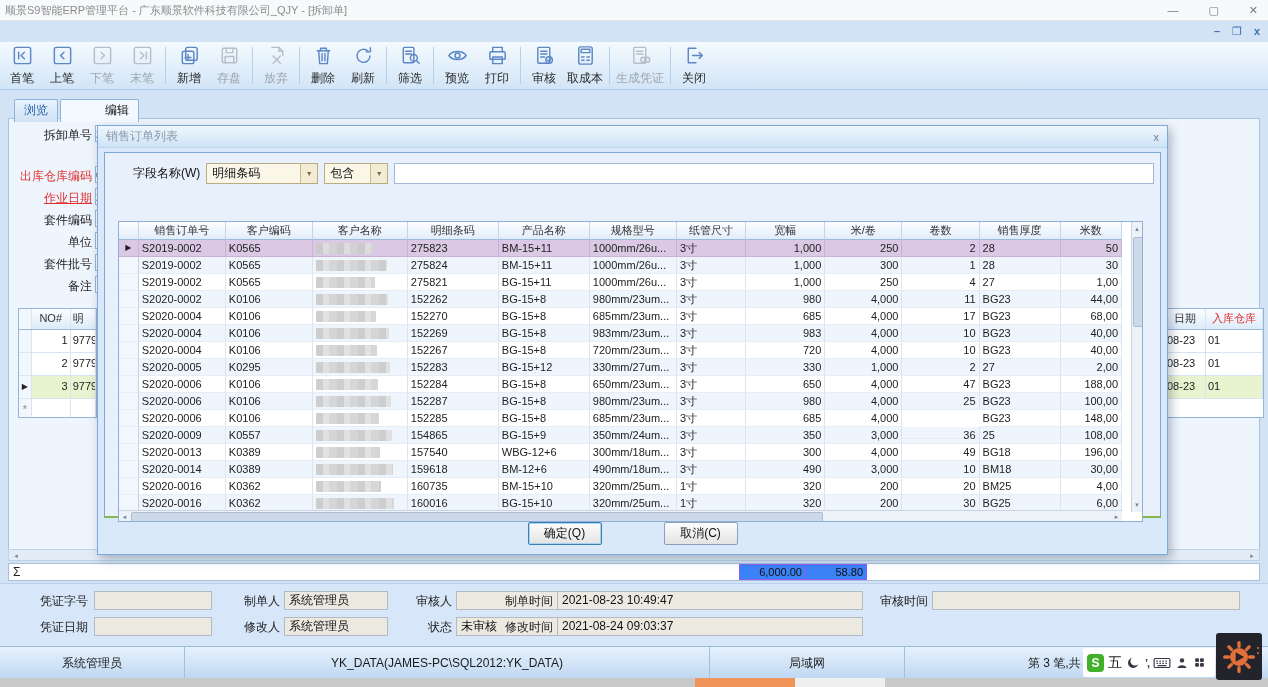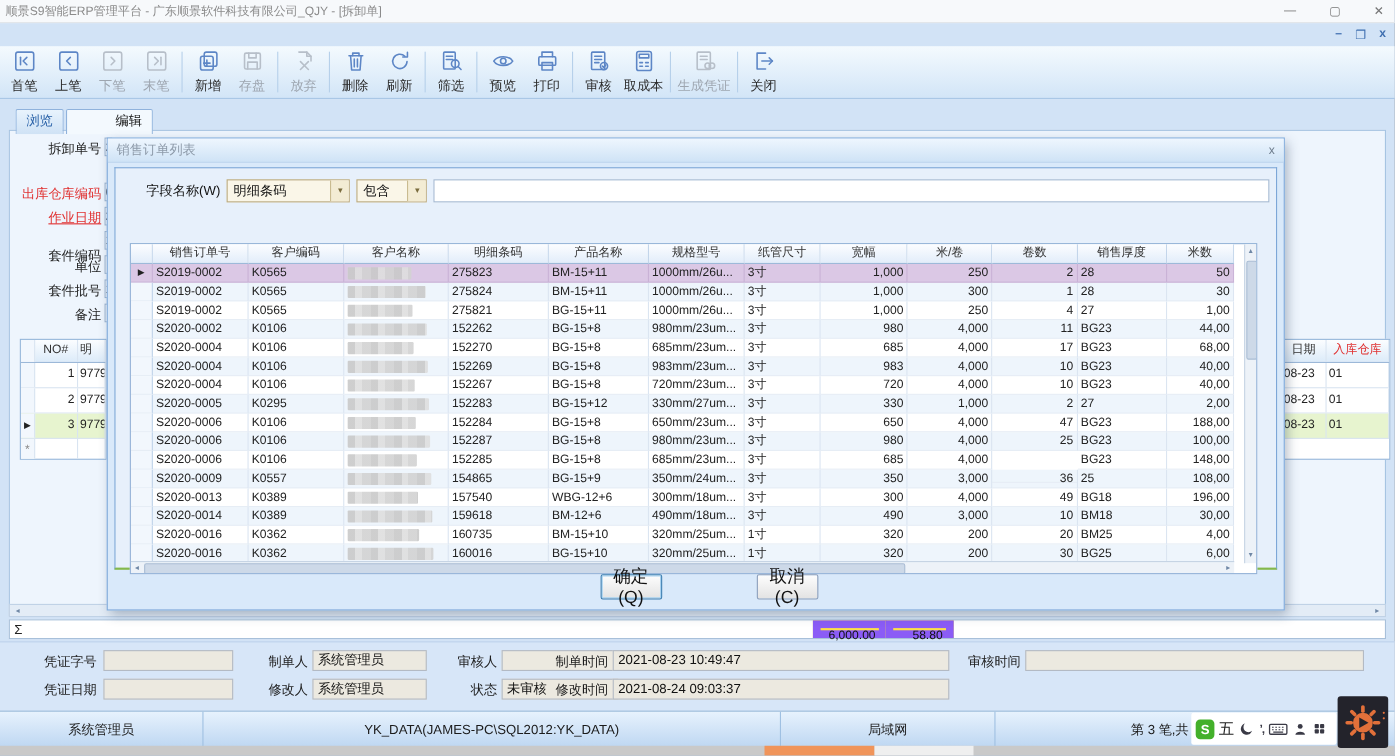--- a/index.html
+++ b/index.html
@@ -95,30 +95,30 @@
           background:repeating-linear-gradient(90deg,#c9c9c9 0 7px,#dedede 7px 13px,#d2d2d2 13px 21px);
           opacity:.9;}
   .vscroll{position:absolute;right:0;top:0;width:11px;height:290px;background:#edf2f8;border-left:1px solid #c6d4e4;box-sizing:border-box;}
   .vscroll .arr{position:absolute;left:0;width:10px;height:14px;text-align:center;font-size:7px;color:#6f87a5;line-height:14px;}
   .vthumb{position:absolute;left:1px;top:15px;width:8px;height:88px;background:#cdd9e8;border:1px solid #aabdd4;border-radius:2px;}
   .hscroll{position:absolute;left:0;bottom:0;width:1003px;height:11px;background:#edf2f8;border-top:1px solid #c6d4e4;box-sizing:border-box;}
   .hscroll .arr{position:absolute;top:0;width:11px;height:10px;text-align:center;font-size:7px;color:#6f87a5;line-height:11px;}
   .hthumb{position:absolute;left:12px;top:1px;width:690px;height:8px;background:#cdd9e8;border:1px solid #aabdd4;border-radius:2px;}
 
   .dlg-buttons{position:absolute;left:0;bottom:9px;width:100%;display:flex;justify-content:center;gap:62px;}
-  .btn{width:56px;height:23px;background:linear-gradient(#fdfdfd,#e3e3e3);border:1px solid #8d9fba;
-       font-size:16px;color:#111;display:flex;align-items:center;justify-content:center;border-radius:2px;font-family:inherit;margin-left:24px;}
+  .btn{width:74px;height:23px;background:linear-gradient(#fdfdfd,#e3e3e3);border:1px solid #8d9fba;
+       font-size:12px;color:#111;display:flex;align-items:center;justify-content:center;border-radius:2px;font-family:inherit;}
   .btn.default{border:1px solid #3c7fb1;box-shadow:0 0 0 1px #a8d2f0 inset;}
 
   
   .sumrow{position:absolute;left:8px;top:563px;width:1252px;height:18px;background:#fff;
           border:1px solid #a8c0da;box-sizing:border-box;font-size:11px;}
   .sumrow .sigma{position:absolute;left:4px;top:1px;font-size:12px;color:#222;}
-  .sumcell{position:absolute;top:0;height:16px;border:7px solid #8b5cf6;box-sizing:border-box;
-           text-align:right;padding:0 3px;line-height:15px;background:#fde047;color:#111;}
+  .sumcell{position:absolute;top:0;height:16px;border:1px solid #8b5cf6;box-sizing:border-box;
+           text-align:right;padding:0 3px;line-height:15px;background:#3b82f6;color:#111;}
 
   
   .footer{position:absolute;left:0;top:583px;width:100%;height:63px;background:#d7e6f8;border-top:1px solid #bcd2ec;}
   .f-label{position:absolute;text-align:right;font-size:12px;color:#1d1d1d;white-space:nowrap;}
   .f-input{position:absolute;height:19px;background:#ece9e0;border:1px solid #b3bac4;box-sizing:border-box;
            font-size:12px;line-height:17px;padding:0 4px;color:#111;white-space:nowrap;overflow:hidden;}
 
   
   .statusbar{position:absolute;left:0;top:646px;width:100%;height:32px;
              background:linear-gradient(#e7f2fd,#bed7f2);border-top:1px solid #9fbcda;font-size:12px;color:#1b1b1b;}
@@ -305,21 +305,21 @@
   </div>
 
   <div class="content-frame"></div>
   <div id="form-labels">
       <div class="fieldlabel" style="left: 6px; top: 127px;">拆卸单号</div>
       <div class="fieldsliver" style="top: 125px;">2</div>
       <div class="fieldlabel req" style="left: 6px; top: 168px;">出库仓库编码</div>
       <div class="fieldsliver" style="top: 166px;">0</div>
       <div class="fieldlabel req" style="left: 6px; top: 190px; text-decoration: underline;">作业日期</div>
       <div class="fieldsliver" style="top: 188px;">2</div>
-      <div class="fieldlabel" style="left: 6px; top: 224px;">套件编码</div>
+      <div class="fieldlabel" style="left: 6px; top: 212px;">套件编码</div>
       <div class="fieldsliver" style="top: 210px;">1</div>
       <div class="fieldlabel" style="left: 6px; top: 234px;">单位</div>
       <div class="fieldsliver" style="top: 232px;"></div>
       <div class="fieldlabel" style="left: 6px; top: 256px;">套件批号</div>
       <div class="fieldsliver" style="top: 254px;">1</div>
       <div class="fieldlabel" style="left: 6px; top: 278px;">备注</div>
       <div class="fieldsliver" style="top: 276px;"></div>
     </div>
 
   <div class="minigrid" id="left-grid" style="left:18px;top:308px;width:79px;height:110px;">

